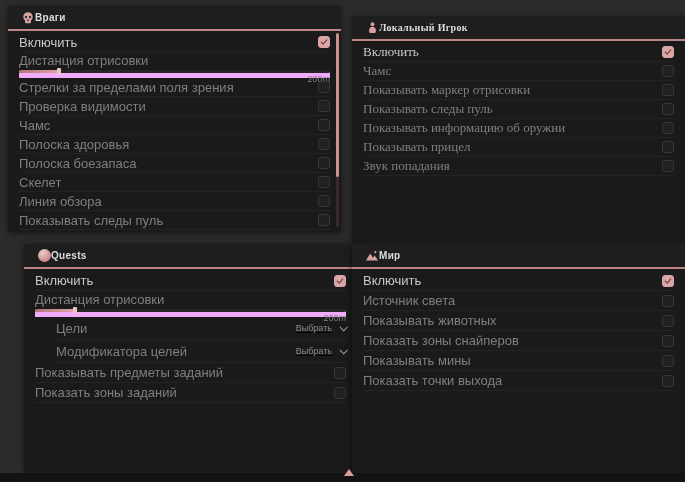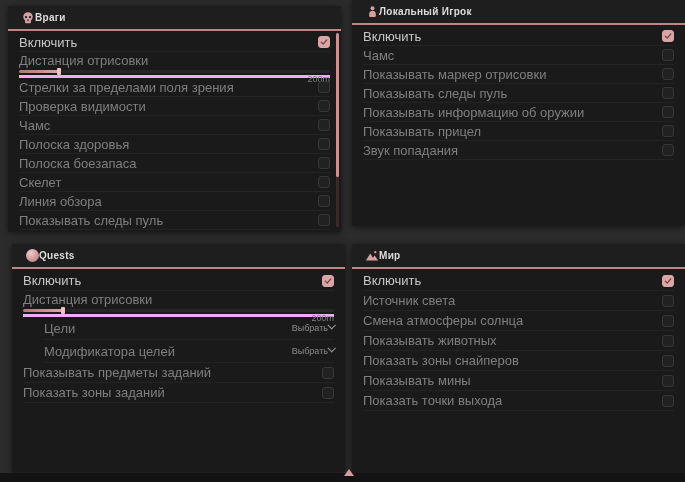--- a/index.html
+++ b/index.html
@@ -8,22 +8,22 @@
     background:#2c2c2c;
     font-family:"Liberation Sans", sans-serif;
     -webkit-font-smoothing:antialiased;
   }
   #bottom-strip{position:absolute;left:0;bottom:0;width:685px;height:9px;background:#131313;}
   .panel{
     position:absolute;background:#1a1a1a;border-radius:2px;
     box-shadow:0 1px 6px rgba(0,0,0,.55);
   }
   .panel-enemies{left:8px;top:6px;width:333px;height:226px;}
-  .panel-local-player{left:352px;top:0;width:333px;height:226px;}
-  .panel-quests{left:12px;top:244px;width:333px;height:228px;}
+  .panel-local-player{left:352px;top:16px;width:333px;height:226px;font-family:Liberation Serif, serif;}
+  .panel-quests{left:24px;top:244px;width:333px;height:228px;}
   .panel-world{left:352px;top:244px;width:333px;height:230px;}
   .panel-header{
     height:23px;display:flex;align-items:center;padding:0 13px;
     background:#1e1e1e;border-bottom:2px solid #bd8585;border-radius:2px 2px 0 0;
   }
   .panel-icon{display:flex;align-items:center;justify-content:center;width:14px;height:14px;flex:0 0 auto;}
   .panel-icon svg{display:block;}
   .orb{display:block;width:13px;height:13px;border-radius:50%;
        background:radial-gradient(circle at 35% 30%, #ecc9c9, #c98a8a 72%);}
   .panel-title{font-size:10px;font-weight:bold;color:#dcdcdc;letter-spacing:.3px;}
@@ -38,28 +38,28 @@
   .row-label{font-size:13px;color:#7f7f7f;white-space:nowrap;}
   .row-label.primary{color:#c8c8c8;}
   .checkbox{
     width:12px;height:12px;box-sizing:border-box;border-radius:3px;
     background:#212121;border:1px solid #373737;flex:0 0 auto;
     display:flex;align-items:center;justify-content:center;
   }
   .checkbox.checked{background:#d9a6a6;border-color:#d9a6a6;}
   .checkbox svg{display:block;}
   
-  .slider-row{display:block;height:26px;margin:0 11px;border-bottom:3px solid #f0abfc;padding-top:1px;box-sizing:border-box;}
+  .slider-row{display:block;height:26px;margin:0 11px;border-bottom:6px solid #f0abfc;padding-top:1px;box-sizing:border-box;}
   .slider-top{display:flex;align-items:center;justify-content:space-between;height:15px;}
   .slider-value{font-size:9px;color:#7f7f7f;margin-top:36px;}
   .slider-track{position:relative;height:3px;margin-top:2px;background:#262626;border-radius:2px;width:100%;}
   .slider-fill{height:100%;border-radius:2px;background:linear-gradient(90deg,#b37575,#dca6a6);}
   .slider-thumb{position:absolute;top:-2px;width:4px;height:7px;background:#ecc4c4;border-radius:1px;}
   
-  .dropdown{display:flex;align-items:flex-start;gap:0;}
+  .dropdown{display:flex;align-items:center;gap:8px;text-decoration:underline;}
   .dropdown-value{font-size:9px;color:#8b8b8b;}
   .chevron{width:5px;height:5px;border-right:1px solid #9a9a9a;border-bottom:1px solid #9a9a9a;
            transform:rotate(45deg) translateY(-1px);}
   
   .scrollbar{position:absolute;right:2px;top:27px;bottom:5px;width:3px;background:#3a2a2a;border-radius:2px;}
   .scrollbar-thumb{width:100%;height:74%;background:#cb9191;border-radius:2px;}
   
   .cursor-triangle{
     position:absolute;left:344px;top:469px;width:0;height:0;
     border-left:5px solid transparent;border-right:5px solid transparent;
@@ -258,24 +258,20 @@
                 <polyline points="1.5,5.2 4,7.6 8.5,2.4" fill="none" stroke="#7c3f3f" stroke-width="1.6" stroke-linecap="round" stroke-linejoin="round"></polyline>
               </svg>
             </span>
           </span>
         </div>
         <div class="row">
           <span class="row-label">Источник света</span>
           <span class="checkbox"></span>
         </div>
         <div class="row">
-          <span class="row-label">Смена атмосферы солнца</span>
-          <span class="checkbox"></span>
-        </div>
-        <div class="row">
           <span class="row-label">Показывать животных</span>
           <span class="checkbox"></span>
         </div>
         <div class="row">
           <span class="row-label">Показать зоны снайперов</span>
           <span class="checkbox"></span>
         </div>
         <div class="row">
           <span class="row-label">Показывать мины</span>
           <span class="checkbox"></span>

